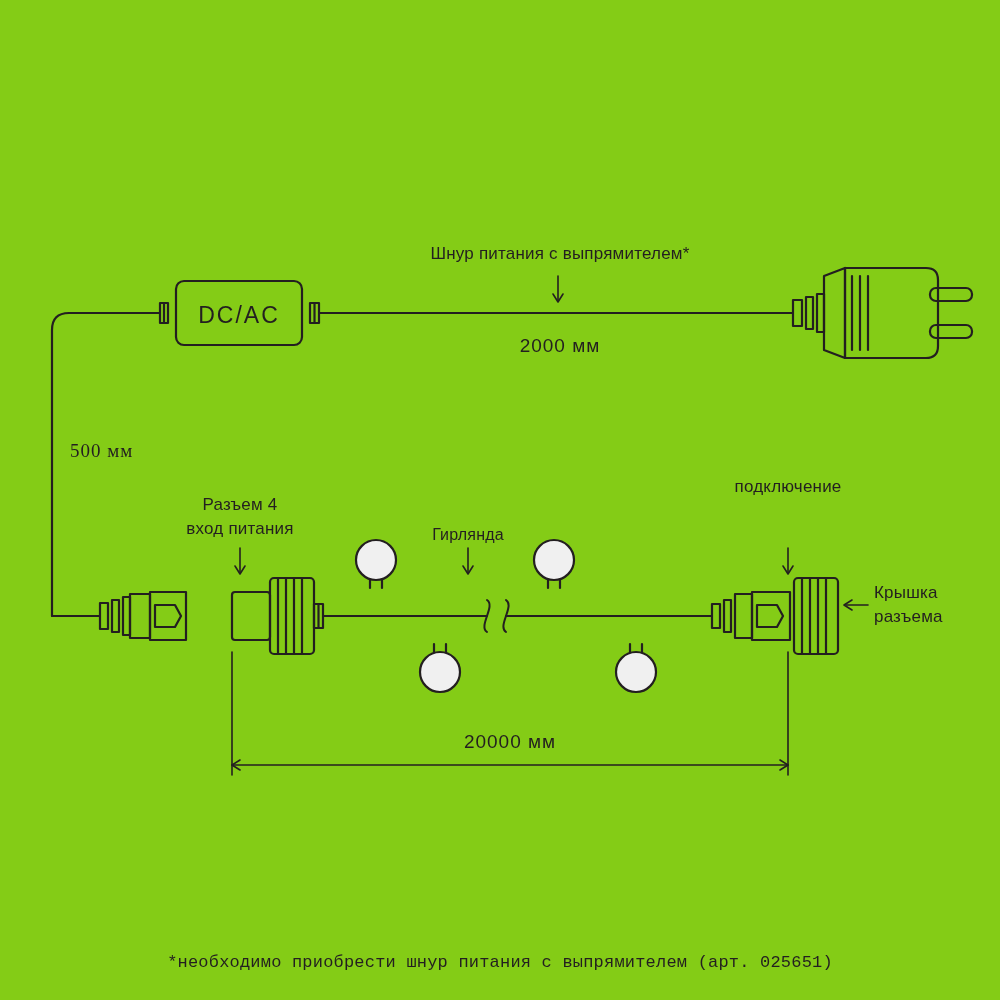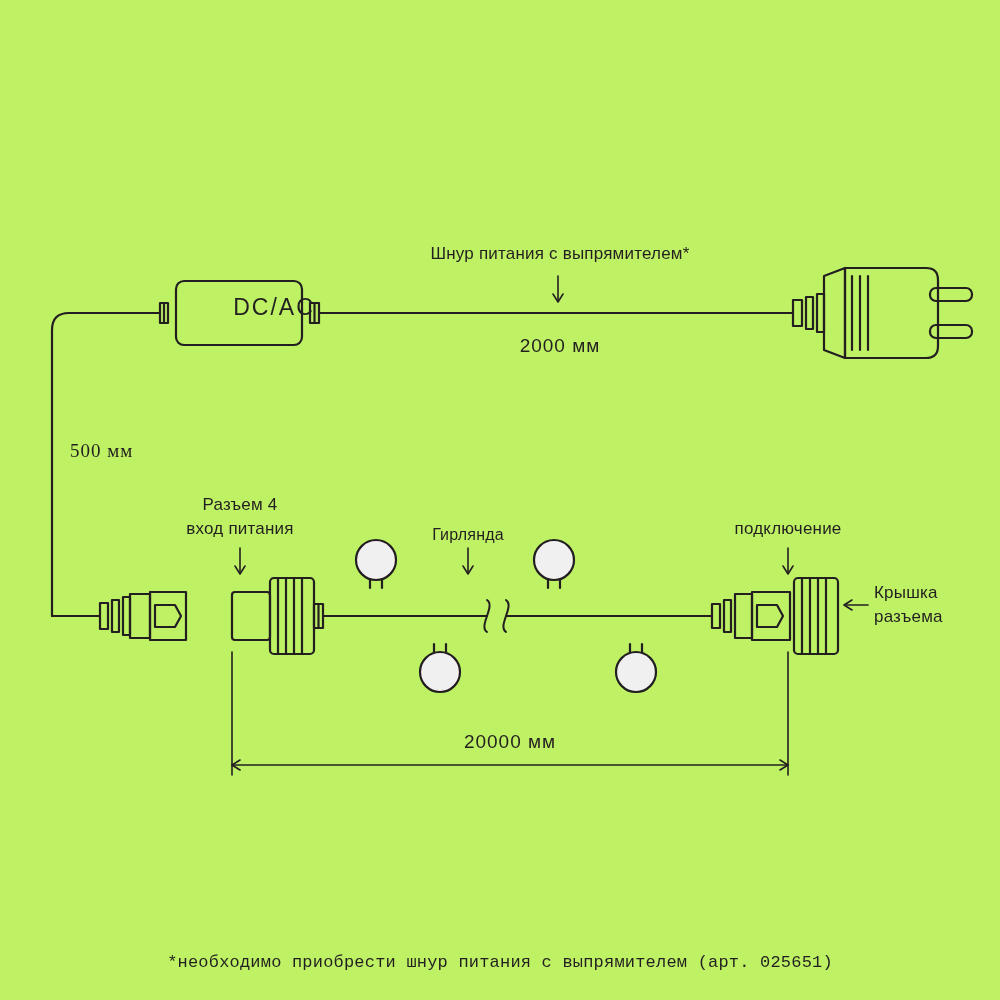--- a/index.html
+++ b/index.html
@@ -7,21 +7,21 @@
     padding: 0;
     background: #ffffff;
   }
   body {
     font-family: "Liberation Sans", sans-serif;
   }
   #stage {
     position: relative;
     width: 1000px;
     height: 1000px;
-    background: #bef264;
+    background: #84cc16;
     overflow: hidden;
   }
   #stage svg.layer {
     position: absolute;
     left: 0;
     top: 0;
     width: 1000px;
     height: 1000px;
   }
   .lbl {
@@ -187,28 +187,28 @@
       </g>
     </g>
   </svg>
 
   <div class="lbl center" style="left:330px; top:243px; width:460px;">Шнур питания с выпрямителем*</div>
 
   <div class="lbl dim center" style="left:390px; top:333px; width:340px;">2000 мм</div>
 
   <div class="lbl dim left" style="left:70px; top:438px; width:180px;font-family:Liberation Serif, serif;">500 мм</div>
 
-  <div class="dcac lbl center" style="left:176px; top:292px; width:126px;padding-left:35px;">DC/AC</div>
+  <div class="dcac lbl center" style="left:176px; top:300px; width:126px;">DC/AC</div>
 
   <div class="lbl center" style="left:140px; top:494px; width:200px;">Разъем 4</div>
   <div class="lbl center" style="left:140px; top:518px; width:200px;">вход питания</div>
 
   <div class="lbl center" style="left:398px; top:524px; width:140px; font-size:16px;">Гирлянда</div>
 
-  <div class="lbl center" style="left:648px; top:518px; width:280px;">подключение</div>
+  <div class="lbl center" style="left:648px; top:476px; width:280px;">подключение</div>
 
   <div class="lbl left" style="left:874px; top:582px; width:120px;">Крышка</div>
   <div class="lbl left" style="left:874px; top:606px; width:120px;">разъема</div>
 
   <div class="lbl dim center" style="left:330px; top:729px; width:360px;">20000 мм</div>
 
   <div class="foot lbl center" style="left:60px; top:952px; width:880px;">*необходимо приобрести шнур питания с выпрямителем (арт. 025651)</div>
 
 </div>
 

